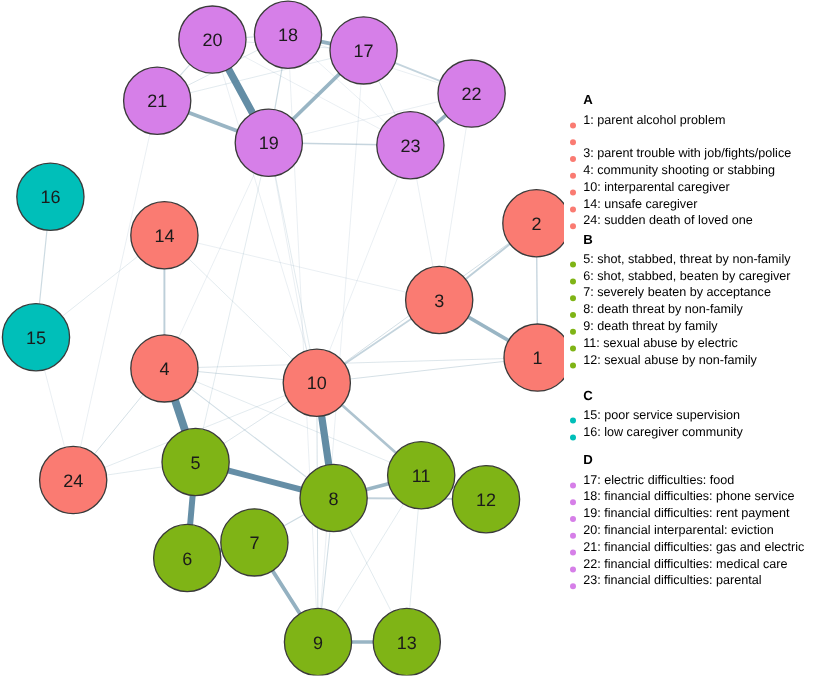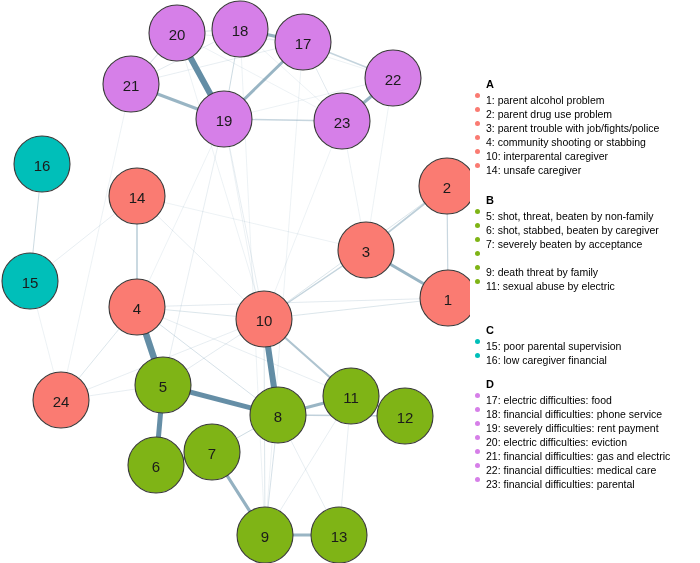--- a/index.html
+++ b/index.html
@@ -59,21 +59,21 @@
   .legend-title {
     font-family: "Liberation Sans", sans-serif;
     font-size: 11px;
     font-weight: bold;
     color: #000000;
     margin: 0 0 2px 18px;
     line-height: 13px;
   }
   .legend-row {
     display: flex;
-    align-items: flex-start;
+    align-items: flex-end;
     height: 14px;
     line-height: 14px;
   }
   .legend-dot-wrap {
     width: 18px;
     display: flex;
     align-items: center;
     justify-content: center;
     flex: 0 0 18px;
   }
@@ -272,21 +272,20 @@
         <div class="legend-row">
           <span class="legend-dot-wrap">
             <span class="legend-dot" style="background: rgb(250, 123, 114);"></span>
           </span>
           <span class="legend-text">1: parent alcohol problem</span>
         </div>
         <div class="legend-row">
           <span class="legend-dot-wrap">
             <span class="legend-dot" style="background: rgb(250, 123, 114);"></span>
           </span>
-          <span class="legend-text">2: parent drug use problem</span>
         </div>
         <div class="legend-row">
           <span class="legend-dot-wrap">
             <span class="legend-dot" style="background: rgb(250, 123, 114);"></span>
           </span>
           <span class="legend-text">3: parent trouble with job/fights/police</span>
         </div>
         <div class="legend-row">
           <span class="legend-dot-wrap">
             <span class="legend-dot" style="background: rgb(250, 123, 114);"></span>
@@ -297,100 +296,113 @@
           <span class="legend-dot-wrap">
             <span class="legend-dot" style="background: rgb(250, 123, 114);"></span>
           </span>
           <span class="legend-text">10: interparental caregiver</span>
         </div>
         <div class="legend-row">
           <span class="legend-dot-wrap">
             <span class="legend-dot" style="background: rgb(250, 123, 114);"></span>
           </span>
           <span class="legend-text">14: unsafe caregiver</span>
+        </div>
+        <div class="legend-row">
+          <span class="legend-dot-wrap">
+            <span class="legend-dot" style="background: rgb(250, 123, 114);"></span>
+          </span>
+          <span class="legend-text">24: sudden death of loved one</span>
         </div>
       </div>
       <div class="legend-group" style="top: 194px;">
         <div class="legend-title">B</div>
         <div class="legend-row">
           <span class="legend-dot-wrap">
             <span class="legend-dot" style="background: rgb(127, 180, 22);"></span>
           </span>
-          <span class="legend-text">5: shot, threat, beaten by non-family</span>
+          <span class="legend-text">5: shot, stabbed, threat by non-family</span>
         </div>
         <div class="legend-row">
           <span class="legend-dot-wrap">
             <span class="legend-dot" style="background: rgb(127, 180, 22);"></span>
           </span>
           <span class="legend-text">6: shot, stabbed, beaten by caregiver</span>
         </div>
         <div class="legend-row">
           <span class="legend-dot-wrap">
             <span class="legend-dot" style="background: rgb(127, 180, 22);"></span>
           </span>
           <span class="legend-text">7: severely beaten by acceptance</span>
         </div>
         <div class="legend-row">
           <span class="legend-dot-wrap">
             <span class="legend-dot" style="background: rgb(127, 180, 22);"></span>
           </span>
+          <span class="legend-text">8: death threat by non-family</span>
         </div>
         <div class="legend-row">
           <span class="legend-dot-wrap">
             <span class="legend-dot" style="background: rgb(127, 180, 22);"></span>
           </span>
           <span class="legend-text">9: death threat by family</span>
         </div>
         <div class="legend-row">
           <span class="legend-dot-wrap">
             <span class="legend-dot" style="background: rgb(127, 180, 22);"></span>
           </span>
           <span class="legend-text">11: sexual abuse by electric</span>
+        </div>
+        <div class="legend-row">
+          <span class="legend-dot-wrap">
+            <span class="legend-dot" style="background: rgb(127, 180, 22);"></span>
+          </span>
+          <span class="legend-text">12: sexual abuse by non-family</span>
         </div>
       </div>
       <div class="legend-group" style="top: 324px;">
         <div class="legend-title">C</div>
         <div class="legend-row">
           <span class="legend-dot-wrap">
             <span class="legend-dot" style="background: rgb(0, 191, 185);"></span>
           </span>
-          <span class="legend-text">15: poor parental supervision</span>
+          <span class="legend-text">15: poor service supervision</span>
         </div>
         <div class="legend-row">
           <span class="legend-dot-wrap">
             <span class="legend-dot" style="background: rgb(0, 191, 185);"></span>
           </span>
-          <span class="legend-text">16: low caregiver financial</span>
+          <span class="legend-text">16: low caregiver community</span>
         </div>
       </div>
       <div class="legend-group" style="top: 378px;">
         <div class="legend-title">D</div>
         <div class="legend-row">
           <span class="legend-dot-wrap">
             <span class="legend-dot" style="background: rgb(214, 127, 232);"></span>
           </span>
           <span class="legend-text">17: electric difficulties: food</span>
         </div>
         <div class="legend-row">
           <span class="legend-dot-wrap">
             <span class="legend-dot" style="background: rgb(214, 127, 232);"></span>
           </span>
           <span class="legend-text">18: financial difficulties: phone service</span>
         </div>
         <div class="legend-row">
           <span class="legend-dot-wrap">
             <span class="legend-dot" style="background: rgb(214, 127, 232);"></span>
           </span>
-          <span class="legend-text">19: severely difficulties: rent payment</span>
-        </div>
-        <div class="legend-row">
-          <span class="legend-dot-wrap">
-            <span class="legend-dot" style="background: rgb(214, 127, 232);"></span>
-          </span>
-          <span class="legend-text">20: electric difficulties: eviction</span>
+          <span class="legend-text">19: financial difficulties: rent payment</span>
+        </div>
+        <div class="legend-row">
+          <span class="legend-dot-wrap">
+            <span class="legend-dot" style="background: rgb(214, 127, 232);"></span>
+          </span>
+          <span class="legend-text">20: financial interparental: eviction</span>
         </div>
         <div class="legend-row">
           <span class="legend-dot-wrap">
             <span class="legend-dot" style="background: rgb(214, 127, 232);"></span>
           </span>
           <span class="legend-text">21: financial difficulties: gas and electric</span>
         </div>
         <div class="legend-row">
           <span class="legend-dot-wrap">
             <span class="legend-dot" style="background: rgb(214, 127, 232);"></span>

